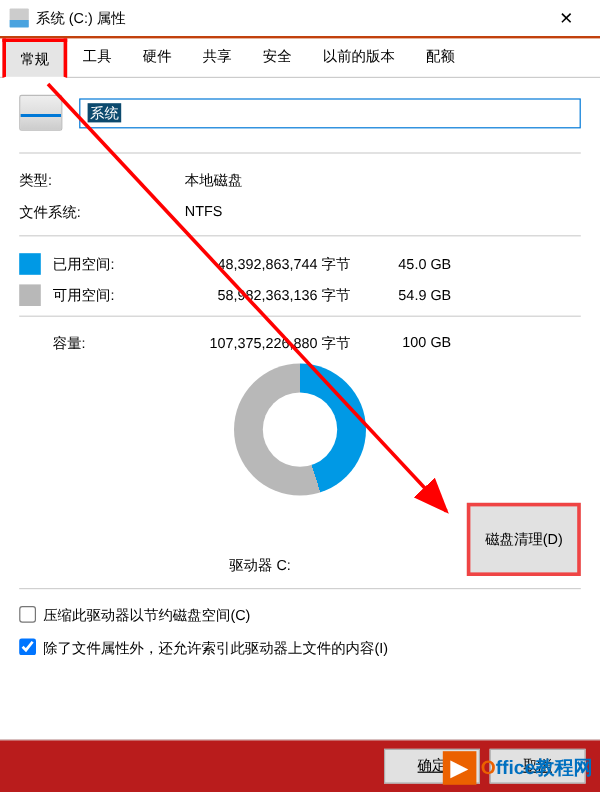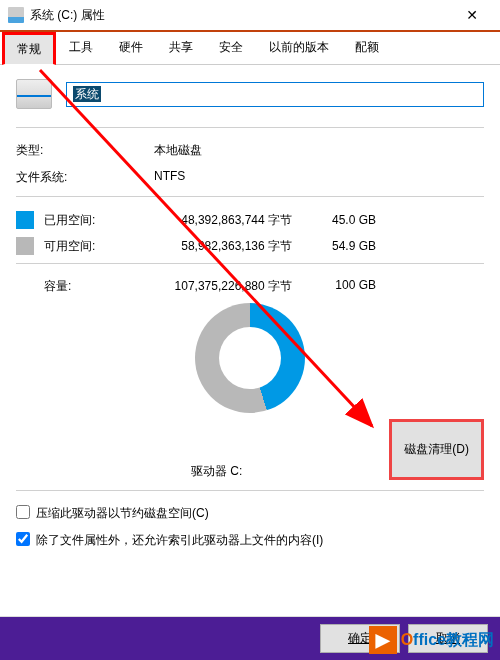--- a/index.html
+++ b/index.html
@@ -160,21 +160,21 @@
       align-items: flex-start;
       gap: 6px;
       margin: 10px 0;
     }
     .checkbox-row input { width: 14px; height: 14px; }
 
     .button-bar {
       position: absolute;
       bottom: 0; left: 0; right: 0;
       height: 44px;
-      background: #4c1d95;
+      background: #b91c1c;
       border-top: 1px solid #ddd;
       display: flex;
       align-items: center;
       justify-content: flex-end;
       gap: 8px;
       padding: 0 12px;
       text-decoration: underline;
     }
     .btn {
       min-width: 80px;

